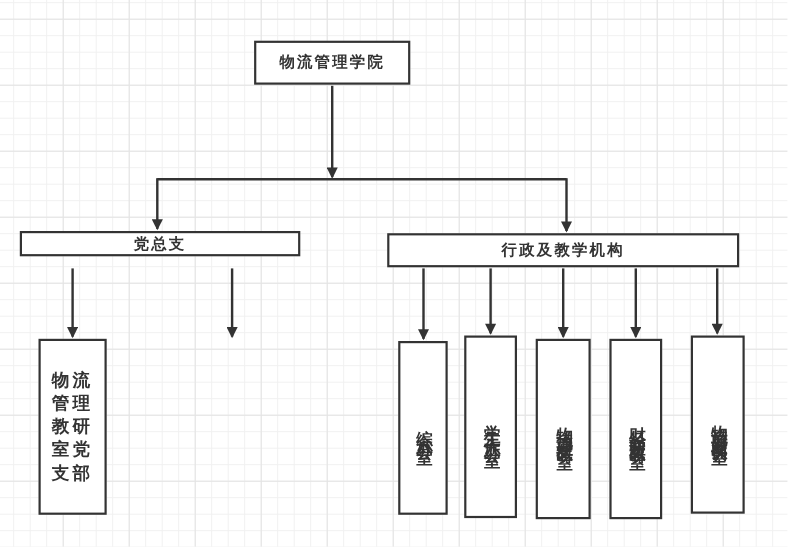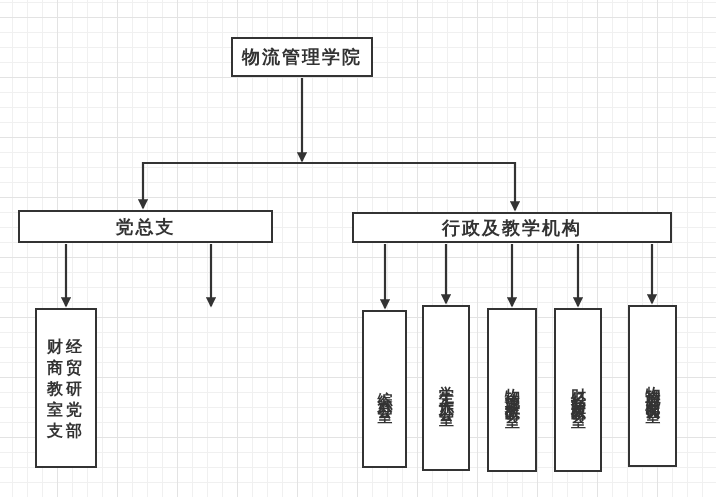--- a/index.html
+++ b/index.html
@@ -40,21 +40,21 @@
     border: 2px solid #333333;
     background: #ffffff;
     color: #333333;
     font-weight: bold;
     display: flex;
     align-items: center;
     justify-content: center;
     text-align: center;
   }
   .node-h {
-    font-size: 18px;
+    font-size: 14px;
     letter-spacing: 2px;
   }
   
   .wrap2 {
     display: block;
     width: 40px;
     word-break: break-all;
     font-size: 16px;
     line-height: 21px;
     letter-spacing: 3px;
@@ -66,21 +66,21 @@
     text-orientation: upright;
     font-size: 15px;
     letter-spacing: 4px;
   }
   .vtext.tight {
     letter-spacing: 3px;
   }
 
   
   #node-root   { left: 231px; top: 37px;  width: 142px; height: 40px; }
-  #node-party  { left: 18px;  top: 210px; width: 255px; height: 33px; }
+  #node-party  { left: 18px;  top: 210px; width: 255px; height: 23px; }
   #node-admin  { left: 352px; top: 212px; width: 320px; height: 31px; }
   #node-p1     { left: 35px;  top: 308px; width: 62px;  height: 160px; }
   #node-p2     { left: 178px; top: 308px; width: 65px;  height: 160px; }
   #node-a1     { left: 362px; top: 310px; width: 45px;  height: 158px; }
   #node-a2     { left: 422px; top: 305px; width: 48px;  height: 166px; }
   #node-a3     { left: 487px; top: 308px; width: 50px;  height: 164px; }
   #node-a4     { left: 554px; top: 308px; width: 48px;  height: 164px; }
   #node-a5     { left: 628px; top: 305px; width: 49px;  height: 162px; }
 </style>
 </head>
@@ -118,21 +118,21 @@
   </div>
 
   <div class="node node-h" id="node-party">
     <span>党总支</span>
   </div>
   <div class="node node-h" id="node-admin">
     <span>行政及教学机构</span>
   </div>
 
   <div class="node" id="node-p1">
-    <span class="wrap2">财经商贸教研室党支部</span>
+    <span class="wrap2">物流管理教研室党支部</span>
   </div>
 
   <div class="node" id="node-a1">
     <span class="vtext">综合办公室</span>
   </div>
   <div class="node" id="node-a2">
     <span class="vtext">学生工作办公室</span>
   </div>
   <div class="node" id="node-a3">
     <span class="vtext">物流管理教研室</span>

